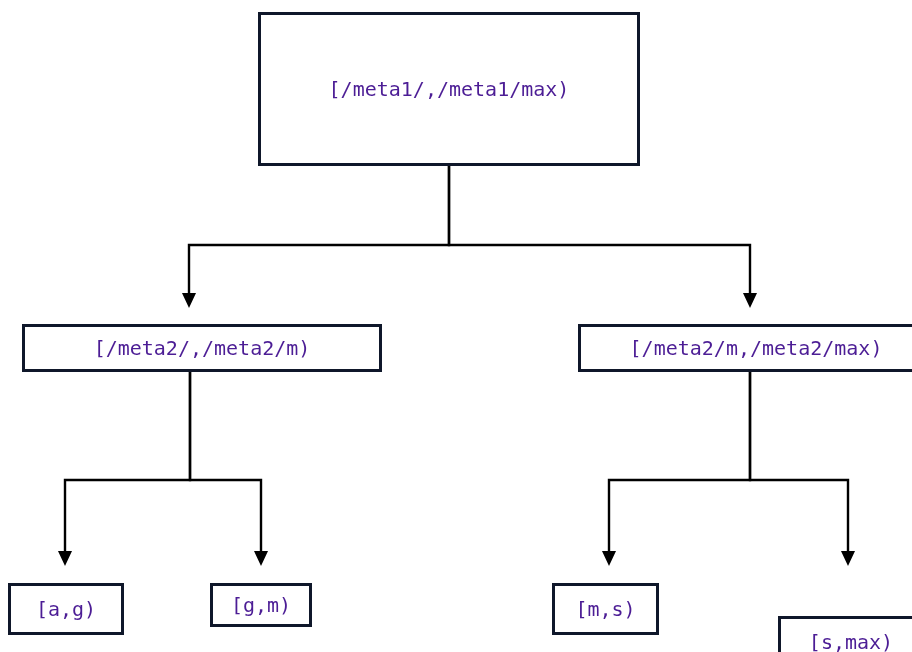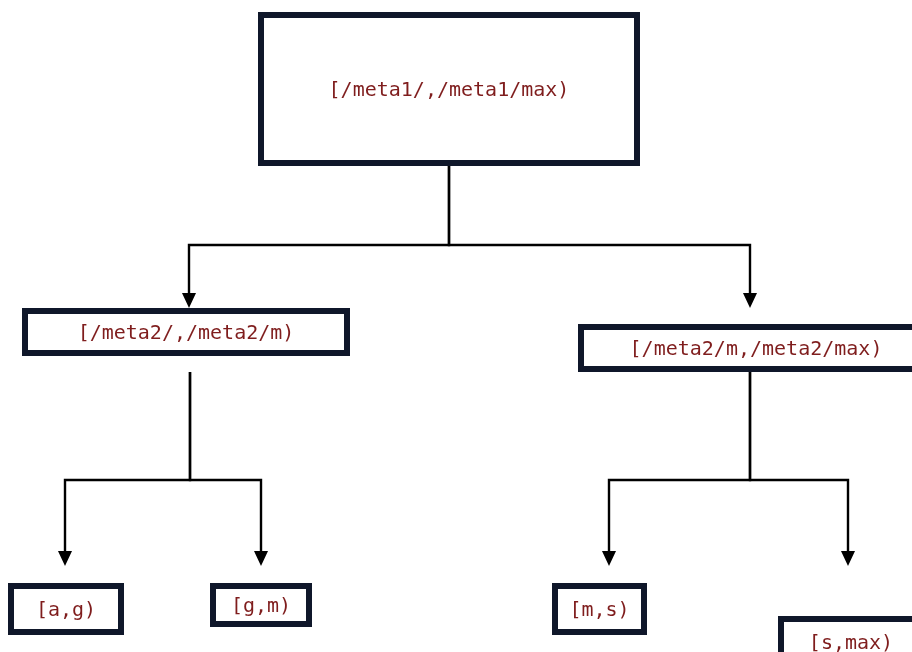--- a/index.html
+++ b/index.html
@@ -11,26 +11,26 @@
     position: relative;
     width: 912px;
     height: 652px;
     background: #ffffff;
     overflow: hidden;
     font-family: "DejaVu Sans Mono", "Liberation Mono", monospace;
   }
   .node {
     position: absolute;
     box-sizing: border-box;
-    border: 6px solid #0f172a;
+    border: 3px solid #0f172a;
     background: #ffffff;
     display: flex;
     align-items: center;
     justify-content: center;
-    color: #7f1d1d;
+    color: #4c1d95;
     white-space: pre;
     line-height: 1;
   }
   .node-root {
     font-size: 20px;
   }
   .node-mid {
     font-size: 20px;
   }
   .node-leaf {
@@ -77,37 +77,37 @@
     <polygon class="arrowhead" points="602,551 616,551 609,566"></polygon>
 
     <path class="link" d="M 750 372 L 750 480 L 848 480 L 848 551"></path>
     <polygon class="arrowhead" points="841,551 855,551 848,566"></polygon>
   </svg>
 
   <div class="node node-root" style="left:258px; top:12px; width:382px; height:154px;">
     <span>[/meta1/,/meta1/max)</span>
   </div>
 
-  <div class="node node-mid" style="left:22px; top:308px; width:328px; height:48px;">
+  <div class="node node-mid" style="left:22px; top:324px; width:360px; height:48px;">
     <span>[/meta2/,/meta2/m)</span>
   </div>
 
   <div class="node node-mid" style="left:578px; top:324px; width:356px; height:48px;">
     <span>[/meta2/m,/meta2/max)</span>
   </div>
 
   <div class="node node-leaf" style="left:8px; top:583px; width:116px; height:52px;">
     <span>[a,g)</span>
   </div>
 
   <div class="node node-leaf" style="left:210px; top:583px; width:102px; height:44px;">
     <span>[g,m)</span>
   </div>
 
-  <div class="node node-leaf" style="left:552px; top:583px; width:95px; height:52px;">
+  <div class="node node-leaf" style="left:552px; top:583px; width:107px; height:52px;">
     <span>[m,s)</span>
   </div>
 
   <div class="node node-leaf" style="left:778px; top:616px; width:146px; height:52px;">
     <span>[s,max)</span>
   </div>
 
 </div>
 
 </body></html>

